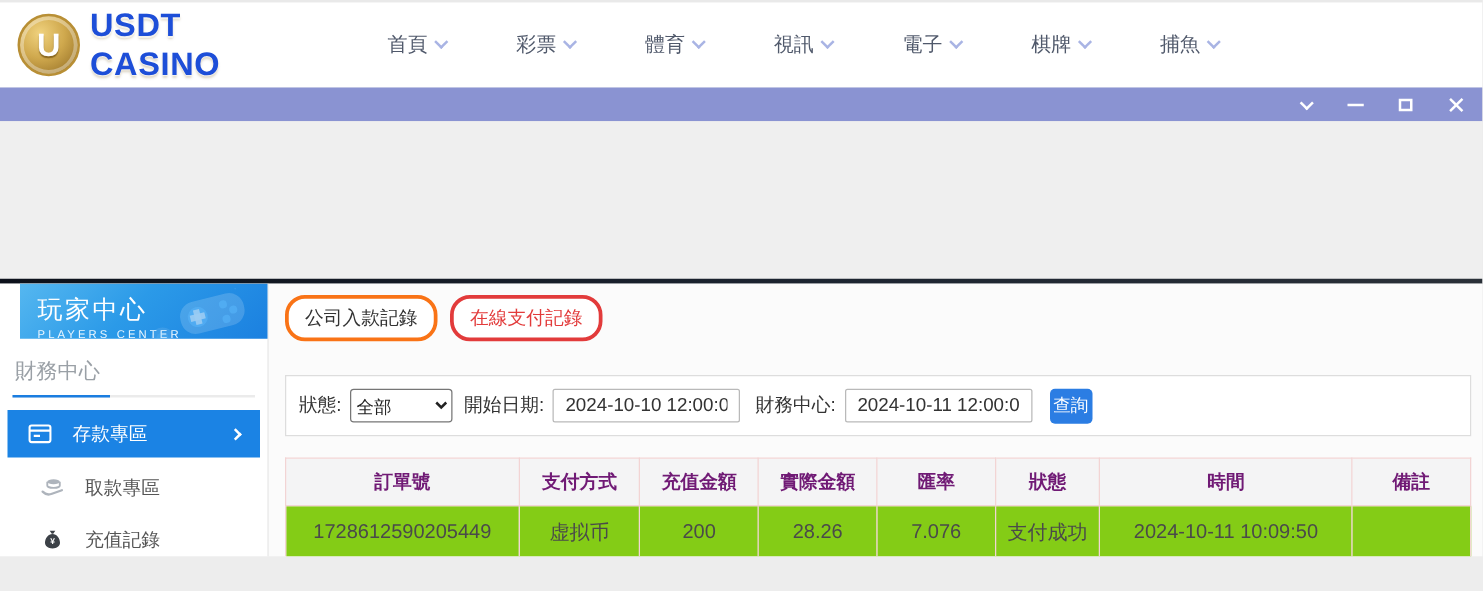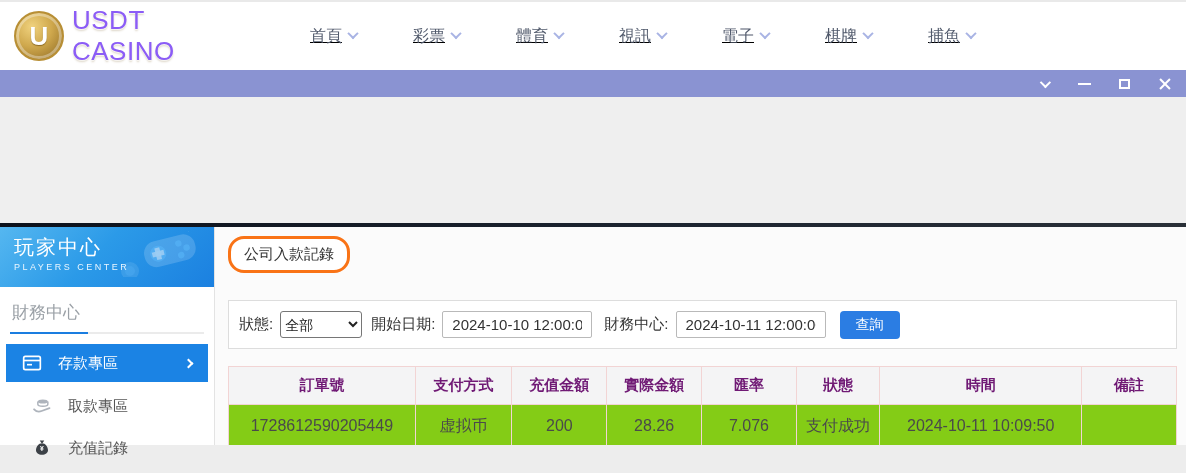--- a/index.html
+++ b/index.html
@@ -9,23 +9,23 @@
   
   .top-strip { height:2px; background:#e9e9e9; }
   .topnav { height:68px; background:#fff; display:flex; align-items:center; }
   .logo { display:flex; align-items:center; margin-left:14px; width:238px; cursor:pointer; }
   .logo-badge { width:50px; height:50px; border-radius:50%; flex:0 0 auto;
     background:radial-gradient(circle at 35% 30%, #f0d27e 0%, #cfa84d 45%, #8a651f 100%);
     border:2px solid #b88f35; display:flex; align-items:center; justify-content:center;
     box-shadow:inset 0 0 0 3px rgba(255,255,255,.35); }
   .logo-badge span { color:#fff; font-weight:bold; font-size:26px; line-height:1;
     text-shadow:0 1px 1px rgba(90,60,0,.6); }
-  .logo-text { margin-left:8px; font-size:26px; font-weight:normal; letter-spacing:.5px;
-    color:#8b5cf6; text-shadow:0 1px 0 rgba(255,255,255,.6), 0 2px 2px rgba(120,90,30,.25); }
-  .nav-items { display:flex; margin-left:30px;text-decoration:underline; }
+  .logo-text { margin-left:8px; font-size:26px; font-weight:bold; letter-spacing:.5px;
+    color:#1d4ed8; text-shadow:0 1px 0 rgba(255,255,255,.6), 0 2px 2px rgba(120,90,30,.25); }
+  .nav-items { display:flex; margin-left:30px; }
   .nav-item { width:103px; display:flex; align-items:center; justify-content:center;
     gap:7px; cursor:pointer; }
   .nav-item span.lbl { font-size:16px; color:#50596b; }
   .chev-down { width:8px; height:8px; border-right:2px solid #a9b4e4; border-bottom:2px solid #a9b4e4;
     transform:rotate(45deg) translate(-1px,-1px); margin-top:-3px; }
 
   
   .titlebar { height:27px; background:#8a93d2; display:flex; align-items:center;
     justify-content:flex-end; padding-right:14px; gap:24px; }
   .winbtn { display:flex; align-items:center; justify-content:center; width:16px; height:16px; cursor:pointer; }
@@ -40,22 +40,22 @@
   
   .gap-area { height:126px; background:#efefef; }
   .dark-line { height:4px; background:linear-gradient(90deg,#0c111b,#1c2430 55%,#2a3038); }
 
   
   .content { height:218px; display:flex; background:#fbfbfb; }
   .bottom-strip { height:28px; background:#ededed; }
 
   
   .sidebar { width:215px; flex:0 0 auto; background:#fff; border-right:1px solid #e3e3e3; }
-  .side-header { height:60px; position:relative; overflow:hidden; padding:7px 0 0 14px;
-    background:linear-gradient(135deg,#55b7f0 0%, #2b9ae8 45%, #1b80e0 100%); }
+  .side-header { height:44px; position:relative; overflow:hidden; padding:7px 0 0 14px;
+    background:linear-gradient(135deg,#55b7f0 0%, #2b9ae8 45%, #1b80e0 100%);margin-left:16px; }
   .side-header h2 { color:#fff; font-size:20px; font-weight:normal; letter-spacing:2px; }
   .side-header p { color:#eaf6ff; font-size:9px; letter-spacing:2.5px; margin-top:1px; }
   .gamepad { position:absolute; right:10px; top:4px; opacity:.55; }
   .side-body { padding-top:12px; }
   .section-title { color:#9aa0a6; font-size:17px; padding:2px 12px 8px;font-family:Liberation Mono, monospace; }
   .section-underline { height:2px; background:#ebebeb; margin:0 10px; position:relative; }
   .section-underline::before { content:""; position:absolute; left:0; top:0; width:78px; height:2px; background:#1a7de0; }
   .side-item { display:flex; align-items:center; gap:16px; height:36px; padding-left:32px;
     color:#555; font-size:15px; cursor:pointer; margin-top:6px; }
   .side-item.active { background:#1b83e4; color:#fff; margin:10px 6px 4px; height:38px; padding-left:16px; }
@@ -71,21 +71,21 @@
   .tab.active { border-color:#e23b3b; color:#e23b3b; }
 
   .filterbox { margin-top:27px; margin-right:1px; border:1px solid #ddd; background:#fff;
     height:49px; display:flex; align-items:center; padding-left:10px; }
   .filterbox label { font-size:15px; color:#333; margin-right:7px; }
   .filterbox select { height:27px; width:82px; font-size:14px; color:#222;
     border:1px solid #767676; border-radius:3px; background:#fff; margin-right:9px; }
   .filterbox input { height:27px; width:150px; font-size:15px; color:#333;
     border:1px solid #b9b9b9; border-radius:2px; padding:0 9px; margin-right:12px; }
   .btn-search { background:#2b7de3; color:#fff; border:none; border-radius:4px;
-    height:28px; padding:0 16px; font-size:14px; cursor:pointer; margin-left:2px; }
+    height:28px; padding:0 3px; font-size:14px; cursor:pointer; margin-left:2px; }
 
   table.records { width:calc(100% - 1px); margin-top:17px; border-collapse:collapse; background:#fff; }
   .records th, .records td { border:1px solid #f2d4d4; text-align:center; }
   .records th { height:38px; background:#f4f4f5; color:#701a75; font-size:15px; font-weight:bold; }
   .records td { height:43px; color:#4a4a4a; font-size:16px; background:#84cc16; }
   .records tr.stub td { height:30px; }
 </style>
 </head>
 <body>
 
@@ -205,20 +205,21 @@
             </svg>
         </span>
         <span>充值記錄</span>
       </div>
     </div>
   </div>
 
   <div class="main">
     <div class="tabs">
       <button class="tab">公司入款記錄</button>
+      <button class="tab active">在線支付記錄</button>
     </div>
 
     <div class="filterbox">
       <label>狀態:</label>
       <select>
         <option>全部</option>
       </select>
       <label>開始日期:</label>
       <input type="text" value="2024-10-10 12:00:00" style="">
       <label>財務中心:</label>

